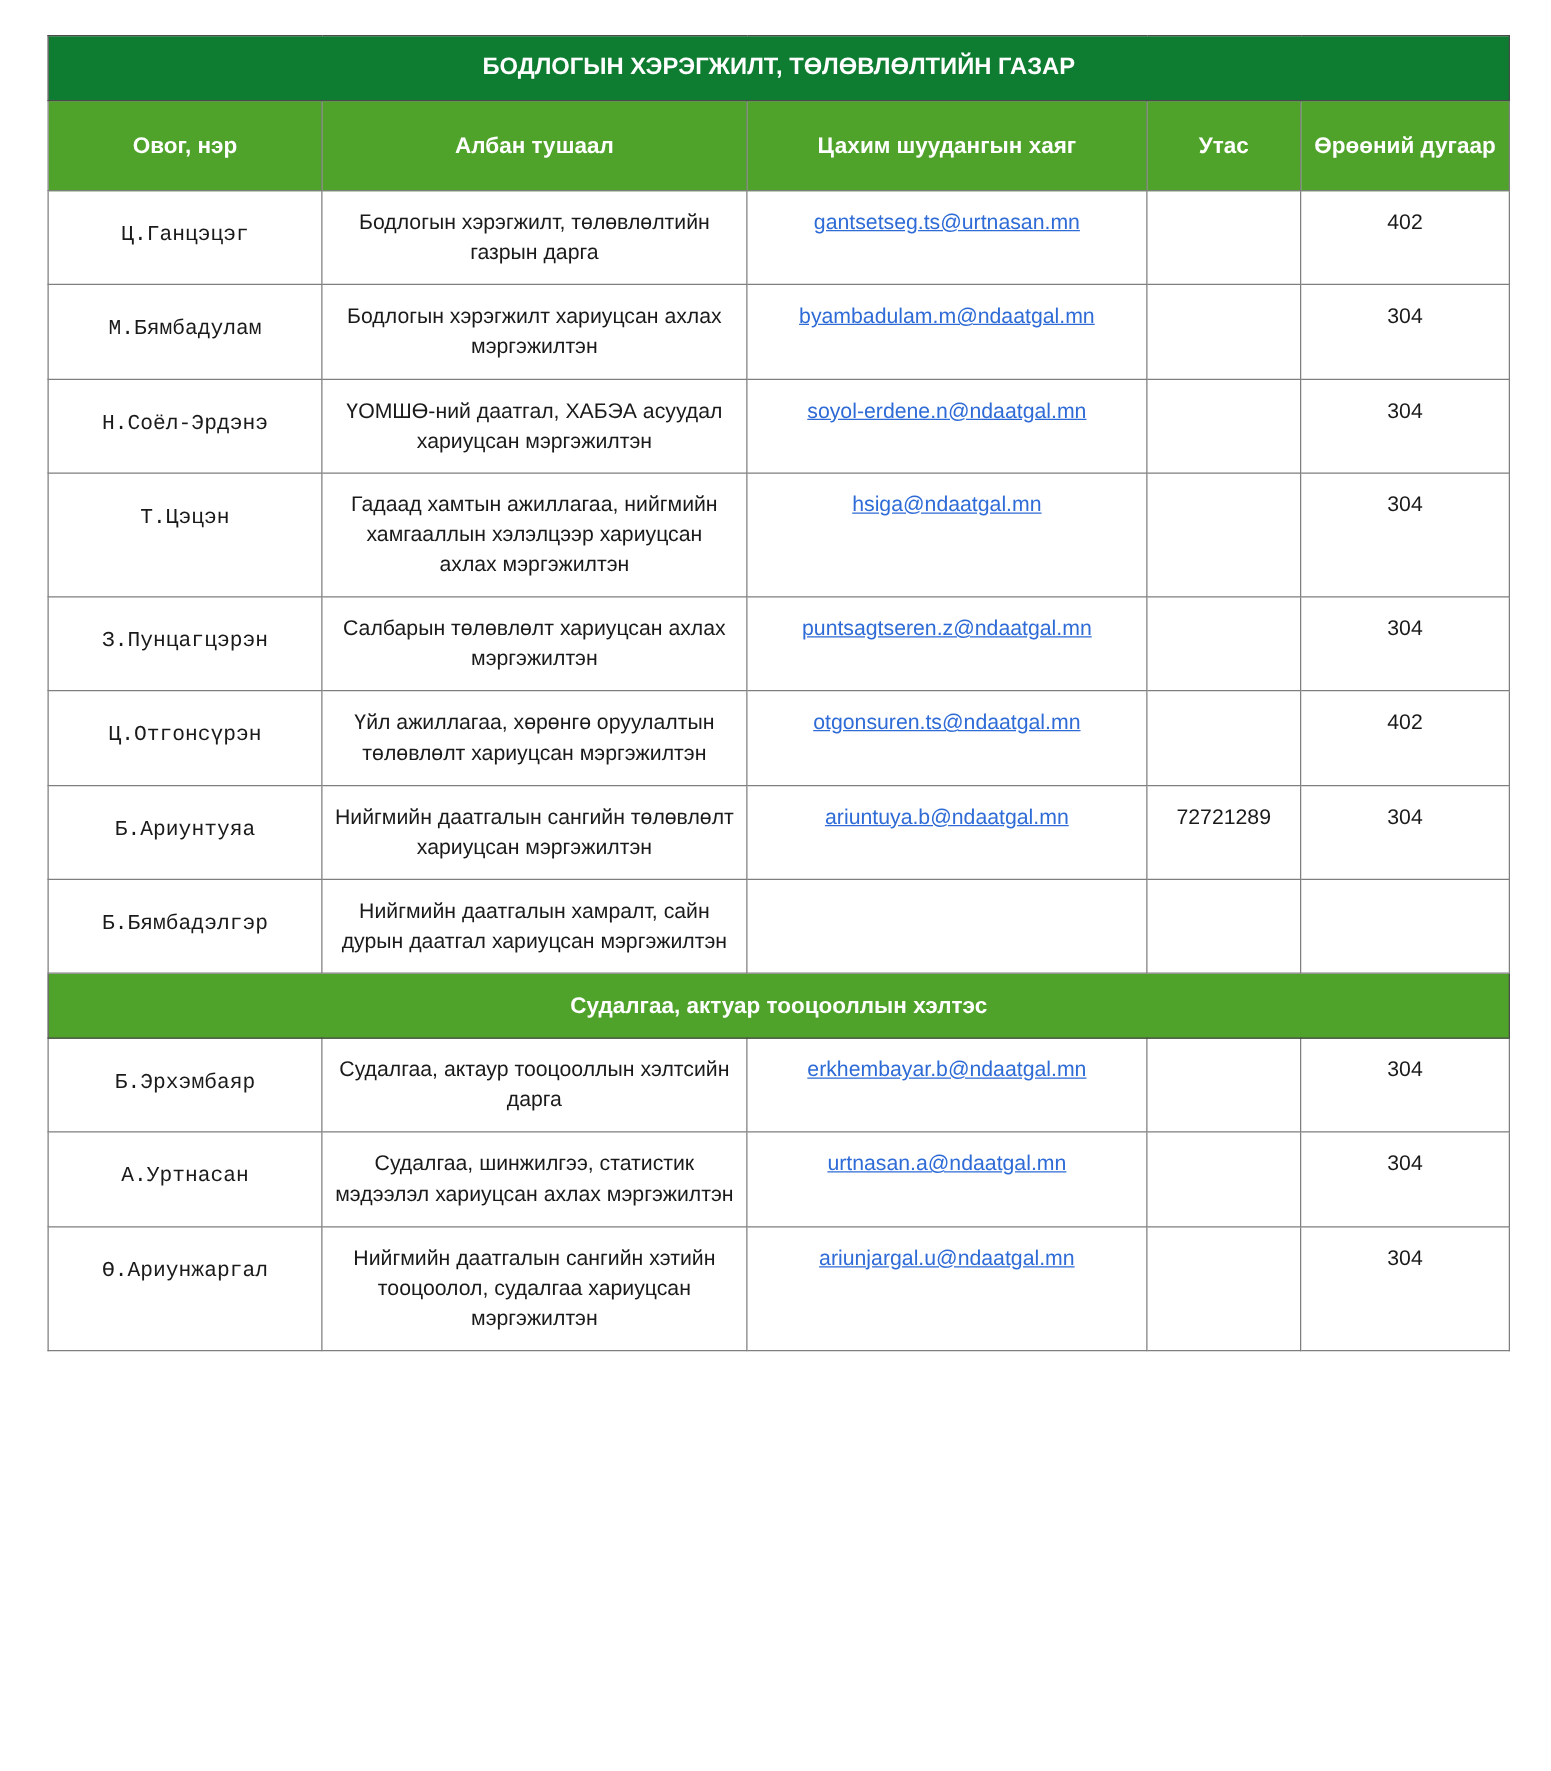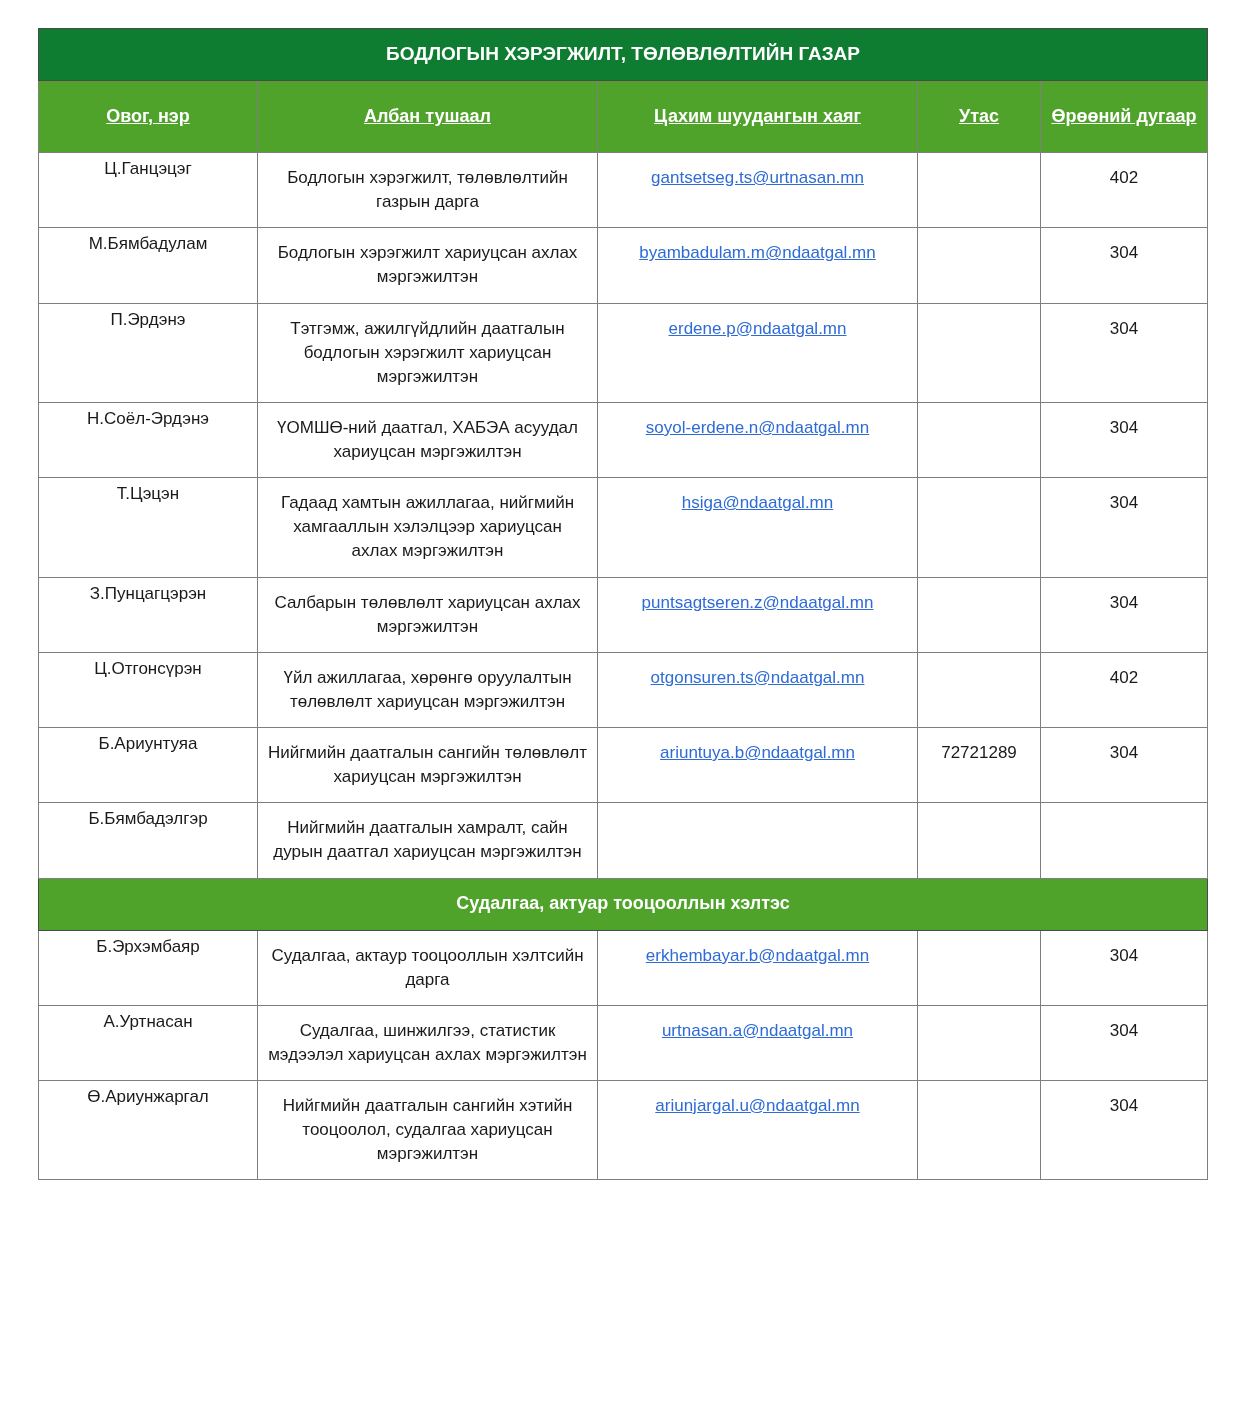--- a/index.html
+++ b/index.html
@@ -52,34 +52,33 @@
   }
   tr.header-row th{
     background:var(--light-green);
     color:#ffffff;
     font-weight:bold;
     font-size:18px;
     height:72px;
     vertical-align:middle;
     border:1px solid var(--border-gray);
     border-top:1px solid var(--banner-border);
-    text-decoration:underline;
   }
   tr.section-row td{
     background:var(--light-green);
     color:#ffffff;
     font-weight:bold;
     font-size:18px;
     height:52px;
     vertical-align:middle;
     border:1px solid var(--banner-border);
     padding:8px 10px;
   }
   tr.data-row td{height:64px;}
-  tr.data-row td.cell-name{padding-top:4px;}
+  tr.data-row td.cell-name{padding-top:24px;font-family:Liberation Mono, monospace;}
   a.email-link{
     color:var(--link-blue);
     text-decoration:underline;
     word-wrap:break-word;
   }
 </style>
 </head>
 <body>
 
 <div class="page">
@@ -107,27 +106,20 @@
           <td class="cell-name">Ц.Ганцэцэг</td>
           <td class="cell-position">Бодлогын хэрэгжилт, төлөвлөлтийн газрын дарга</td>
           <td class="cell-email"><a class="email-link" href="#">gantsetseg.ts@urtnasan.mn</a></td>
           <td class="cell-phone"></td>
           <td class="cell-room">402</td>
         </tr>
         <tr class="data-row">
           <td class="cell-name">М.Бямбадулам</td>
           <td class="cell-position">Бодлогын хэрэгжилт хариуцсан ахлах мэргэжилтэн</td>
           <td class="cell-email"><a class="email-link" href="#">byambadulam.m@ndaatgal.mn</a></td>
-          <td class="cell-phone"></td>
-          <td class="cell-room">304</td>
-        </tr>
-        <tr class="data-row">
-          <td class="cell-name">П.Эрдэнэ</td>
-          <td class="cell-position">Тэтгэмж, ажилгүйдлийн даатгалын бодлогын хэрэгжилт хариуцсан мэргэжилтэн</td>
-          <td class="cell-email"><a class="email-link" href="#">erdene.p@ndaatgal.mn</a></td>
           <td class="cell-phone"></td>
           <td class="cell-room">304</td>
         </tr>
         <tr class="data-row">
           <td class="cell-name">Н.Соёл-Эрдэнэ</td>
           <td class="cell-position">ҮОМШӨ-ний даатгал, ХАБЭА асуудал хариуцсан мэргэжилтэн</td>
           <td class="cell-email"><a class="email-link" href="#">soyol-erdene.n@ndaatgal.mn</a></td>
           <td class="cell-phone"></td>
           <td class="cell-room">304</td>
         </tr>

